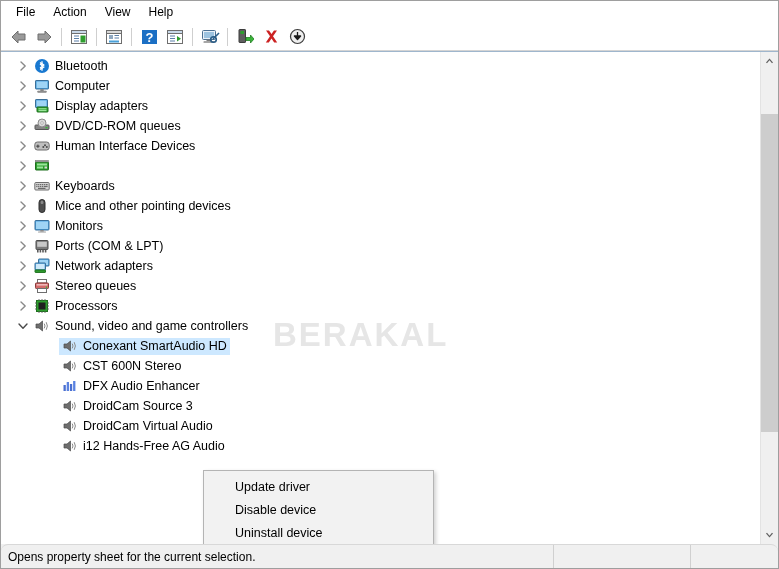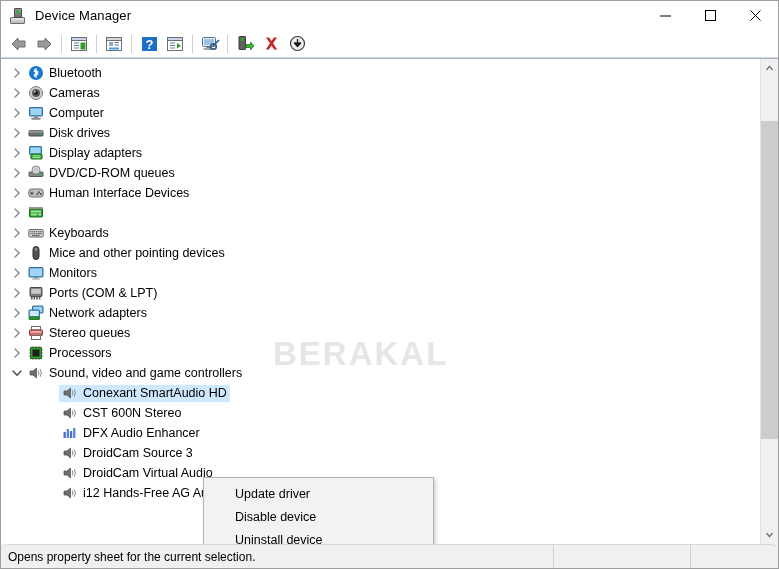--- a/index.html
+++ b/index.html
@@ -178,28 +178,28 @@
     display: inline-flex;
     align-items: center;
     height: 17px;
     padding: 0 3px;
   }
   .row-label {
     font-size: 12.5px;
     color: #000;
     line-height: 17px;
   }
-  .lvl1 { padding-left: 8px; }
+  .lvl1 { padding-left: 14px; }
   .lvl2 { padding-left: 42px; }
 
   
   #watermark {
     position: absolute;
     left: 272px;
-    top: 276px;
+    top: 264px;
     font-size: 33px;
     font-weight: bold;
     letter-spacing: 2px;
     color: #e6e6e6;
     pointer-events: none;
     user-select: none;
     font-family: "Liberation Sans", sans-serif;
   }
 
   
@@ -280,47 +280,27 @@
   }
   #status-third {
     flex: 1 1 auto;
   }
 </style>
 </head>
 <body>
 
 <div id="window">
 
-  <div id="titlebar">
-    <div id="title-icon">
-      <div class="ti-base"></div>
-      <div class="ti-tower"></div>
-      <div class="ti-led"></div>
-    </div>
-    <div id="title-text">Device Manager</div>
-    <div id="win-controls">
-      <div class="win-btn">
-        <svg width="11" height="11" viewBox="0 0 11 11">
-            <line x1="0" y1="6" x2="11" y2="6" stroke="#000" stroke-width="1"></line>
-          </svg>
-      </div>
-      <div class="win-btn">
-        <svg width="11" height="11" viewBox="0 0 11 11">
-            <rect x="0.5" y="0.5" width="10" height="10" fill="none" stroke="#000" stroke-width="1"></rect>
-          </svg>
-      </div>
-      <div class="win-btn">
-        <svg width="11" height="11" viewBox="0 0 11 11">
-            <line x1="0.5" y1="0.5" x2="10.5" y2="10.5" stroke="#000" stroke-width="1"></line>
-            <line x1="10.5" y1="0.5" x2="0.5" y2="10.5" stroke="#000" stroke-width="1"></line>
-          </svg>
-      </div>
-    </div>
+
+  <div id="menubar">
+    <div class="menu-item">File</div>
+    <div class="menu-item">Action</div>
+    <div class="menu-item">View</div>
+    <div class="menu-item">Help</div>
   </div>
-
 
   <div id="toolbar">
 
     <div class="tb-btn">
       <svg width="19" height="16" viewBox="0 0 19 16">
         <path d="M9 2 L3 8 L9 14 L9 11 L16 11 L16 5 L9 5 Z" fill="#9a9a9a" stroke="#6e6e6e" stroke-width="1" stroke-linejoin="round"></path>
       </svg>
     </div>
     <div class="tb-btn">
       <svg width="19" height="16" viewBox="0 0 19 16">
@@ -434,62 +414,27 @@
         </div>
         <div class="row lvl1">
           <span class="twisty">
             <svg width="8" height="12" viewBox="0 0 8 12">
               <path d="M2 2 L6.2 6 L2 10" fill="none" stroke="#8a8a8a" stroke-width="1.4" stroke-linecap="round" stroke-linejoin="round"></path>
             </svg>
           </span>
           <span class="row-label-wrap">
             <span class="row-icon">
               <svg width="16" height="16" viewBox="0 0 16 16">
-                <circle cx="8" cy="8" r="6.5" fill="#cfcfcf" stroke="#7a7a7a"></circle>
-                <circle cx="8" cy="8" r="4" fill="#585858"></circle>
-                <circle cx="8" cy="8" r="2" fill="#1f1f1f"></circle>
-                <circle cx="6.7" cy="6.6" r="0.9" fill="#e8e8e8"></circle>
-              </svg>
-            </span>
-            <span class="row-label">Cameras</span>
-          </span>
-        </div>
-        <div class="row lvl1">
-          <span class="twisty">
-            <svg width="8" height="12" viewBox="0 0 8 12">
-              <path d="M2 2 L6.2 6 L2 10" fill="none" stroke="#8a8a8a" stroke-width="1.4" stroke-linecap="round" stroke-linejoin="round"></path>
-            </svg>
-          </span>
-          <span class="row-label-wrap">
-            <span class="row-icon">
-              <svg width="16" height="16" viewBox="0 0 16 16">
                 <rect x="1.5" y="2.5" width="13" height="8.5" rx="0.6" fill="#4aa3e0" stroke="#3a6f99"></rect>
                 <rect x="2.6" y="3.5" width="10.8" height="6.5" fill="#9fd4f5"></rect>
                 <rect x="6.3" y="11" width="3.4" height="2" fill="#8a8a8a"></rect>
                 <rect x="3.5" y="13" width="9" height="1.4" rx="0.6" fill="#9a9a9a" stroke="#6e6e6e" stroke-width="0.5"></rect>
               </svg>
             </span>
             <span class="row-label">Computer</span>
-          </span>
-        </div>
-        <div class="row lvl1">
-          <span class="twisty">
-            <svg width="8" height="12" viewBox="0 0 8 12">
-              <path d="M2 2 L6.2 6 L2 10" fill="none" stroke="#8a8a8a" stroke-width="1.4" stroke-linecap="round" stroke-linejoin="round"></path>
-            </svg>
-          </span>
-          <span class="row-label-wrap">
-            <span class="row-icon">
-              <svg width="16" height="16" viewBox="0 0 16 16">
-                <rect x="1" y="5.5" width="14" height="5.5" rx="0.8" fill="#707070" stroke="#4a4a4a"></rect>
-                <rect x="1" y="5.5" width="14" height="2" fill="#9b9b9b"></rect>
-                <rect x="11.5" y="8.6" width="2" height="1.4" fill="#2fbe2f"></rect>
-              </svg>
-            </span>
-            <span class="row-label">Disk drives</span>
           </span>
         </div>
         <div class="row lvl1">
           <span class="twisty">
             <svg width="8" height="12" viewBox="0 0 8 12">
               <path d="M2 2 L6.2 6 L2 10" fill="none" stroke="#8a8a8a" stroke-width="1.4" stroke-linecap="round" stroke-linejoin="round"></path>
             </svg>
           </span>
           <span class="row-label-wrap">
             <span class="row-icon">

